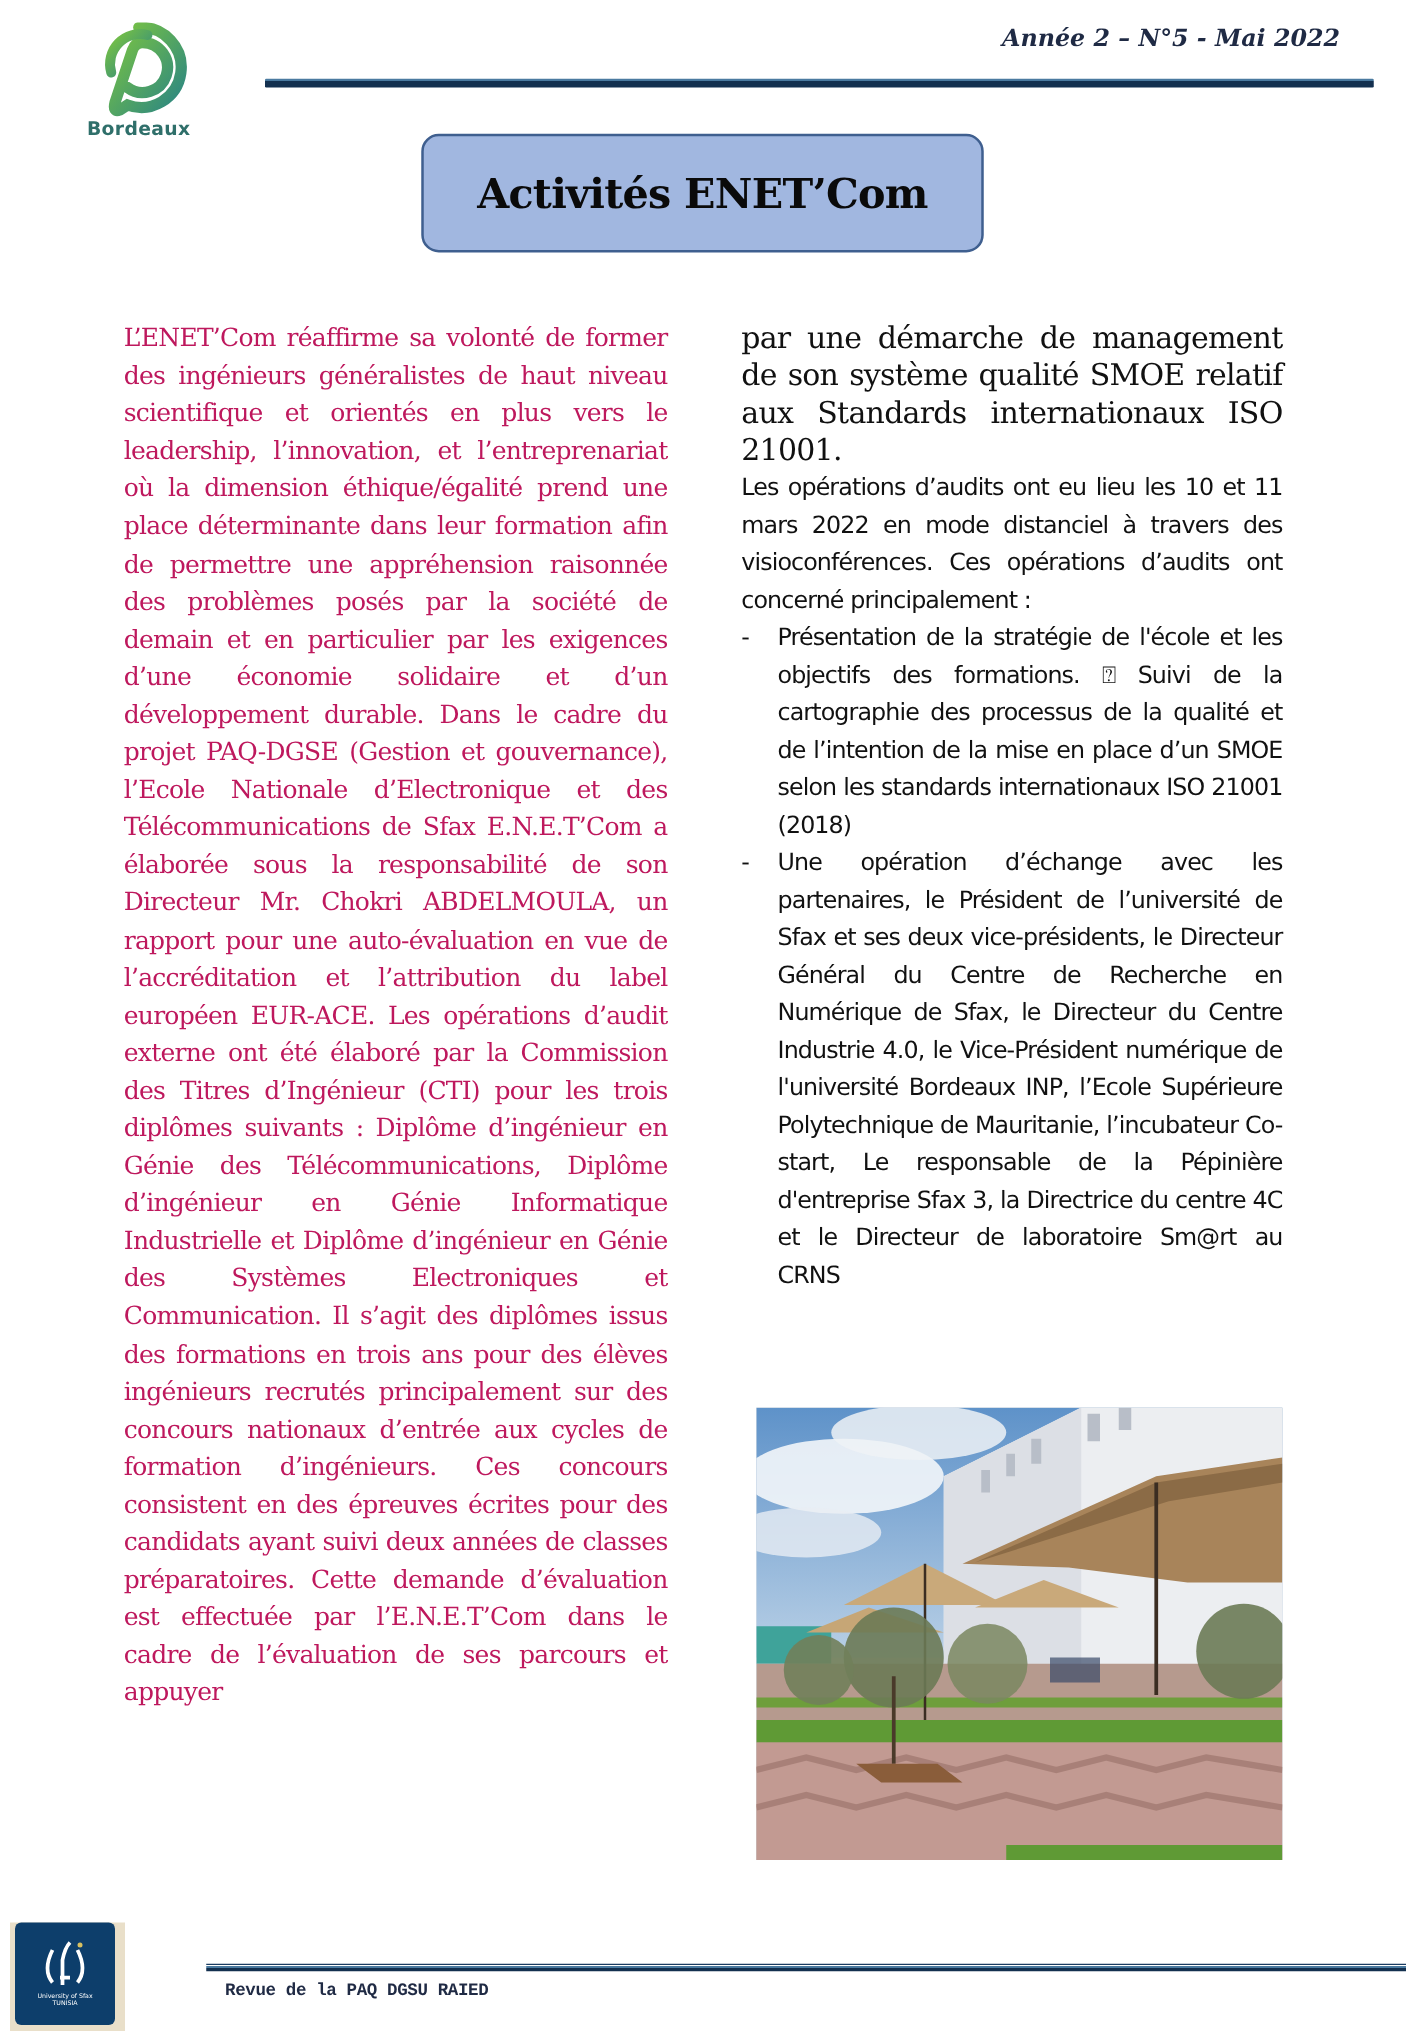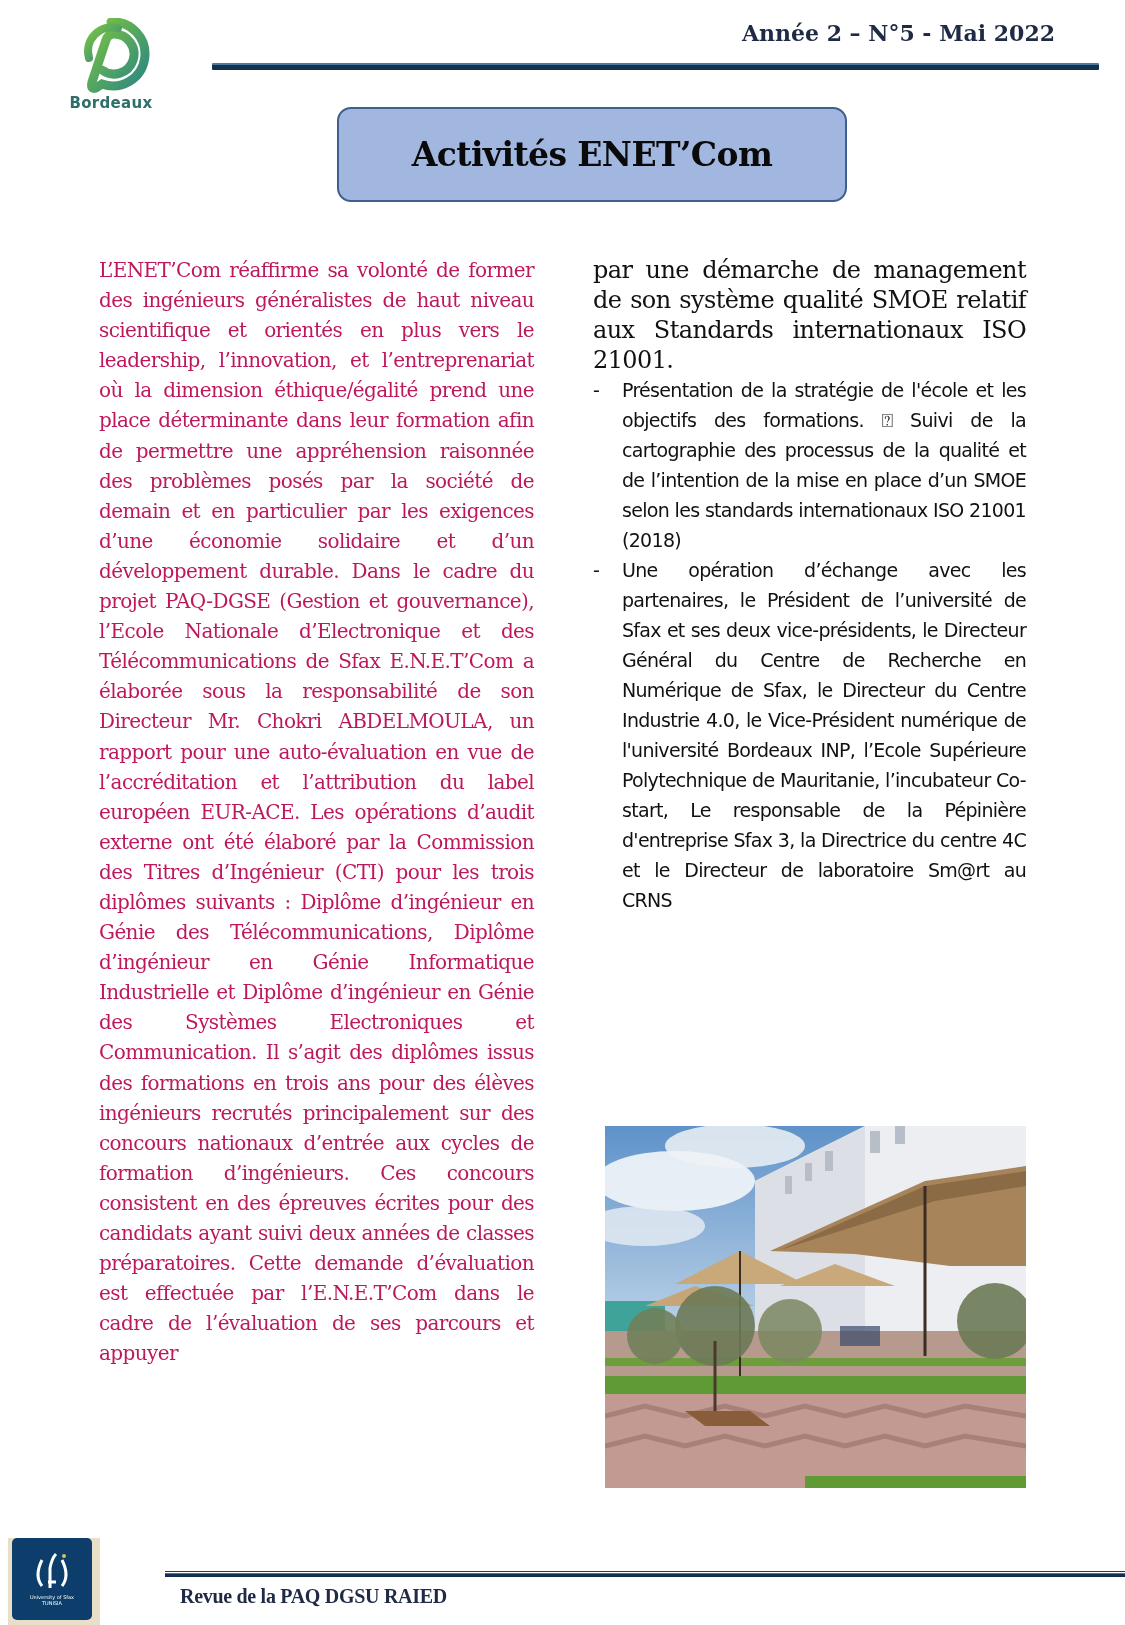--- a/index.html
+++ b/index.html
@@ -4,26 +4,26 @@
   <style>
     * { box-sizing: border-box; margin: 0; padding: 0; }
     html, body { width: 1125px; height: 1625px; background: #ffffff; overflow: hidden; }
     body { position: relative; font-family: "DejaVu Serif", serif; color: #111; }
 
     .logo { position: absolute; left: 66px; top: 18px; width: 90px; height: 100px; }
     .logo svg { position: absolute; left: 6px; top: 0; }
     .logo-text { position: absolute; left: 0; top: 76px; width: 90px; text-align: center;
       font-family: "DejaVu Sans", sans-serif; font-weight: bold; font-size: 15px; color: #2f6f6a; letter-spacing: 0.3px; }
 
-    .issue { position: absolute; right: 70px; top: 20px; font-family: "DejaVu Serif", serif;
-      font-weight: bold; font-size: 22px; color: #1f2a44; }
+    .issue { position: absolute; right: 53px; top: 20px; font-family: "DejaVu Serif", serif;
+      font-weight: bold; font-size: 19px; color: #1f2a44; font-style: italic; }
     .top-rule { position: absolute; left: 212px; top: 63px; width: 887px; height: 7px;
       background: linear-gradient(#4a7aa0 0 2px, #13304f 2px 7px); border-radius: 1px; }
 
-    .title-box { position: absolute; left: 337px; top: 107px; width: 510px; height: 95px;
+    .title-box { position: absolute; left: 337px; top: 107px; width: 450px; height: 95px;
       background: #a1b7e0; border: 2px solid #3f5f8f; border-radius: 14px;
       display: flex; align-items: center; justify-content: center; }
     .title-box h1 { font-family: "DejaVu Serif", serif; font-weight: bold; font-size: 33px; color: #0a0a0a;
       letter-spacing: -0.6px; }
 
     .col-left { position: absolute; left: 99px; top: 255px; width: 435px;
       font-family: "DejaVu Serif", serif; font-size: 20px; line-height: 30.1px;
       text-align: justify; color: #be185d; letter-spacing: -0.6px; word-spacing: 0px; }
 
     .col-right { position: absolute; left: 593px; top: 255px; width: 433px; color: #111; }
@@ -41,22 +41,22 @@
 
     .uni-logo { position: absolute; left: 8px; top: 1538px; width: 92px; height: 87px; }
     .uni-logo .beige { position: absolute; left: 0; top: 0; width: 92px; height: 87px; background: #e9dfc9; }
     .uni-logo .blue { position: absolute; left: 4px; top: 0; width: 80px; height: 82px; background: #0d3e6b;
       border-radius: 5px; }
     .uni-logo .cap { position: absolute; left: 0; top: 56px; width: 80px; text-align: center;
       font-family: "DejaVu Sans", sans-serif; font-size: 5px; color: #ffffff; line-height: 6px; }
 
     .bottom-rule { position: absolute; left: 165px; top: 1571px; width: 960px; height: 6px;
       background: linear-gradient(#1a3c61 0 1px, #ffffff 1px 2px, #4a7aa0 2px 3px, #13304f 3px 6px); }
-    .footer-left { position: absolute; left: 180px; top: 1585px; font-family: Liberation Serif, serif;
-      font-weight: bold; font-size: 20px; color: #1f2a44; letter-spacing: -0.3px; }
+    .footer-left { position: absolute; left: 180px; top: 1585px; font-family: Liberation Mono, monospace;
+      font-weight: bold; font-size: 14px; color: #1f2a44; letter-spacing: -0.3px; }
     .footer-right { position: absolute; right: 28px; top: 1671px; font-family: "DejaVu Serif", serif;
       font-weight: bold; font-size: 18px; color: #1f2a44; }
   </style>
 </head>
 <body>
 
 <div class="logo">
   <svg width="78" height="76" viewBox="0 0 78 76">
     <defs>
       <linearGradient id="lg" x1="0" y1="0" x2="1" y2="1">
@@ -76,20 +76,21 @@
 <div class="title-box">
   <h1>Activités ENET’Com</h1>
 </div>
 
 <div class="col-left">
   <p>L’ENET’Com réaffirme sa volonté de former des ingénieurs généralistes de haut niveau scientifique et orientés en plus vers le leadership, l’innovation, et l’entreprenariat où la dimension éthique/égalité prend une place déterminante dans leur formation afin de permettre une appréhension raisonnée des problèmes posés par la société de demain et en particulier par les exigences d’une économie solidaire et d’un développement durable. Dans le cadre du projet PAQ-DGSE (Gestion et gouvernance), l’Ecole Nationale d’Electronique et des Télécommunications de Sfax E.N.E.T’Com a élaborée sous la responsabilité de son Directeur Mr. Chokri ABDELMOULA, un rapport pour une auto-évaluation en vue de l’accréditation et l’attribution du label européen EUR-ACE. Les opérations d’audit externe ont été élaboré par la Commission des Titres d’Ingénieur (CTI) pour les trois diplômes suivants : Diplôme d’ingénieur en Génie des Télécommunications, Diplôme d’ingénieur en Génie Informatique Industrielle et Diplôme d’ingénieur en Génie des Systèmes Electroniques et Communication. Il s’agit des diplômes issus des formations en trois ans pour des élèves ingénieurs recrutés principalement sur des concours nationaux d’entrée aux cycles de formation d’ingénieurs. Ces concours consistent en des épreuves écrites pour des candidats ayant suivi deux années de classes préparatoires. Cette demande d’évaluation est effectuée par l’E.N.E.T’Com dans le cadre de l’évaluation de ses parcours et appuyer</p>
 </div>
 
 <div class="col-right">
   <p class="serif">par une démarche de management de son système qualité SMOE relatif aux Standards internationaux ISO 21001.</p>
+  <p class="sans">Les opérations d’audits ont eu lieu les 10 et 11 mars 2022 en mode distanciel à travers des visioconférences. Ces opérations d’audits ont concerné principalement :</p>
   <ul class="bullets">
     <li>
       <span class="dash">-</span>
       <span>Présentation de la stratégie de l'école et les objectifs des formations. ⍰ Suivi de la cartographie des processus de la qualité et de l’intention de la mise en place d’un SMOE selon les standards internationaux ISO 21001 (2018)</span>
     </li>
     <li>
       <span class="dash">-</span>
       <span>Une opération d’échange avec les partenaires, le Président de l’université de Sfax et ses deux vice-présidents, le Directeur Général du Centre de Recherche en Numérique de Sfax, le Directeur du Centre Industrie 4.0, le Vice-Président numérique de l'université Bordeaux INP, l’Ecole Supérieure Polytechnique de Mauritanie, l’incubateur Co-start, Le responsable de la Pépinière d'entreprise Sfax 3, la Directrice du centre 4C et le Directeur de laboratoire Sm@rt au CRNS</span>
     </li>
   </ul>

